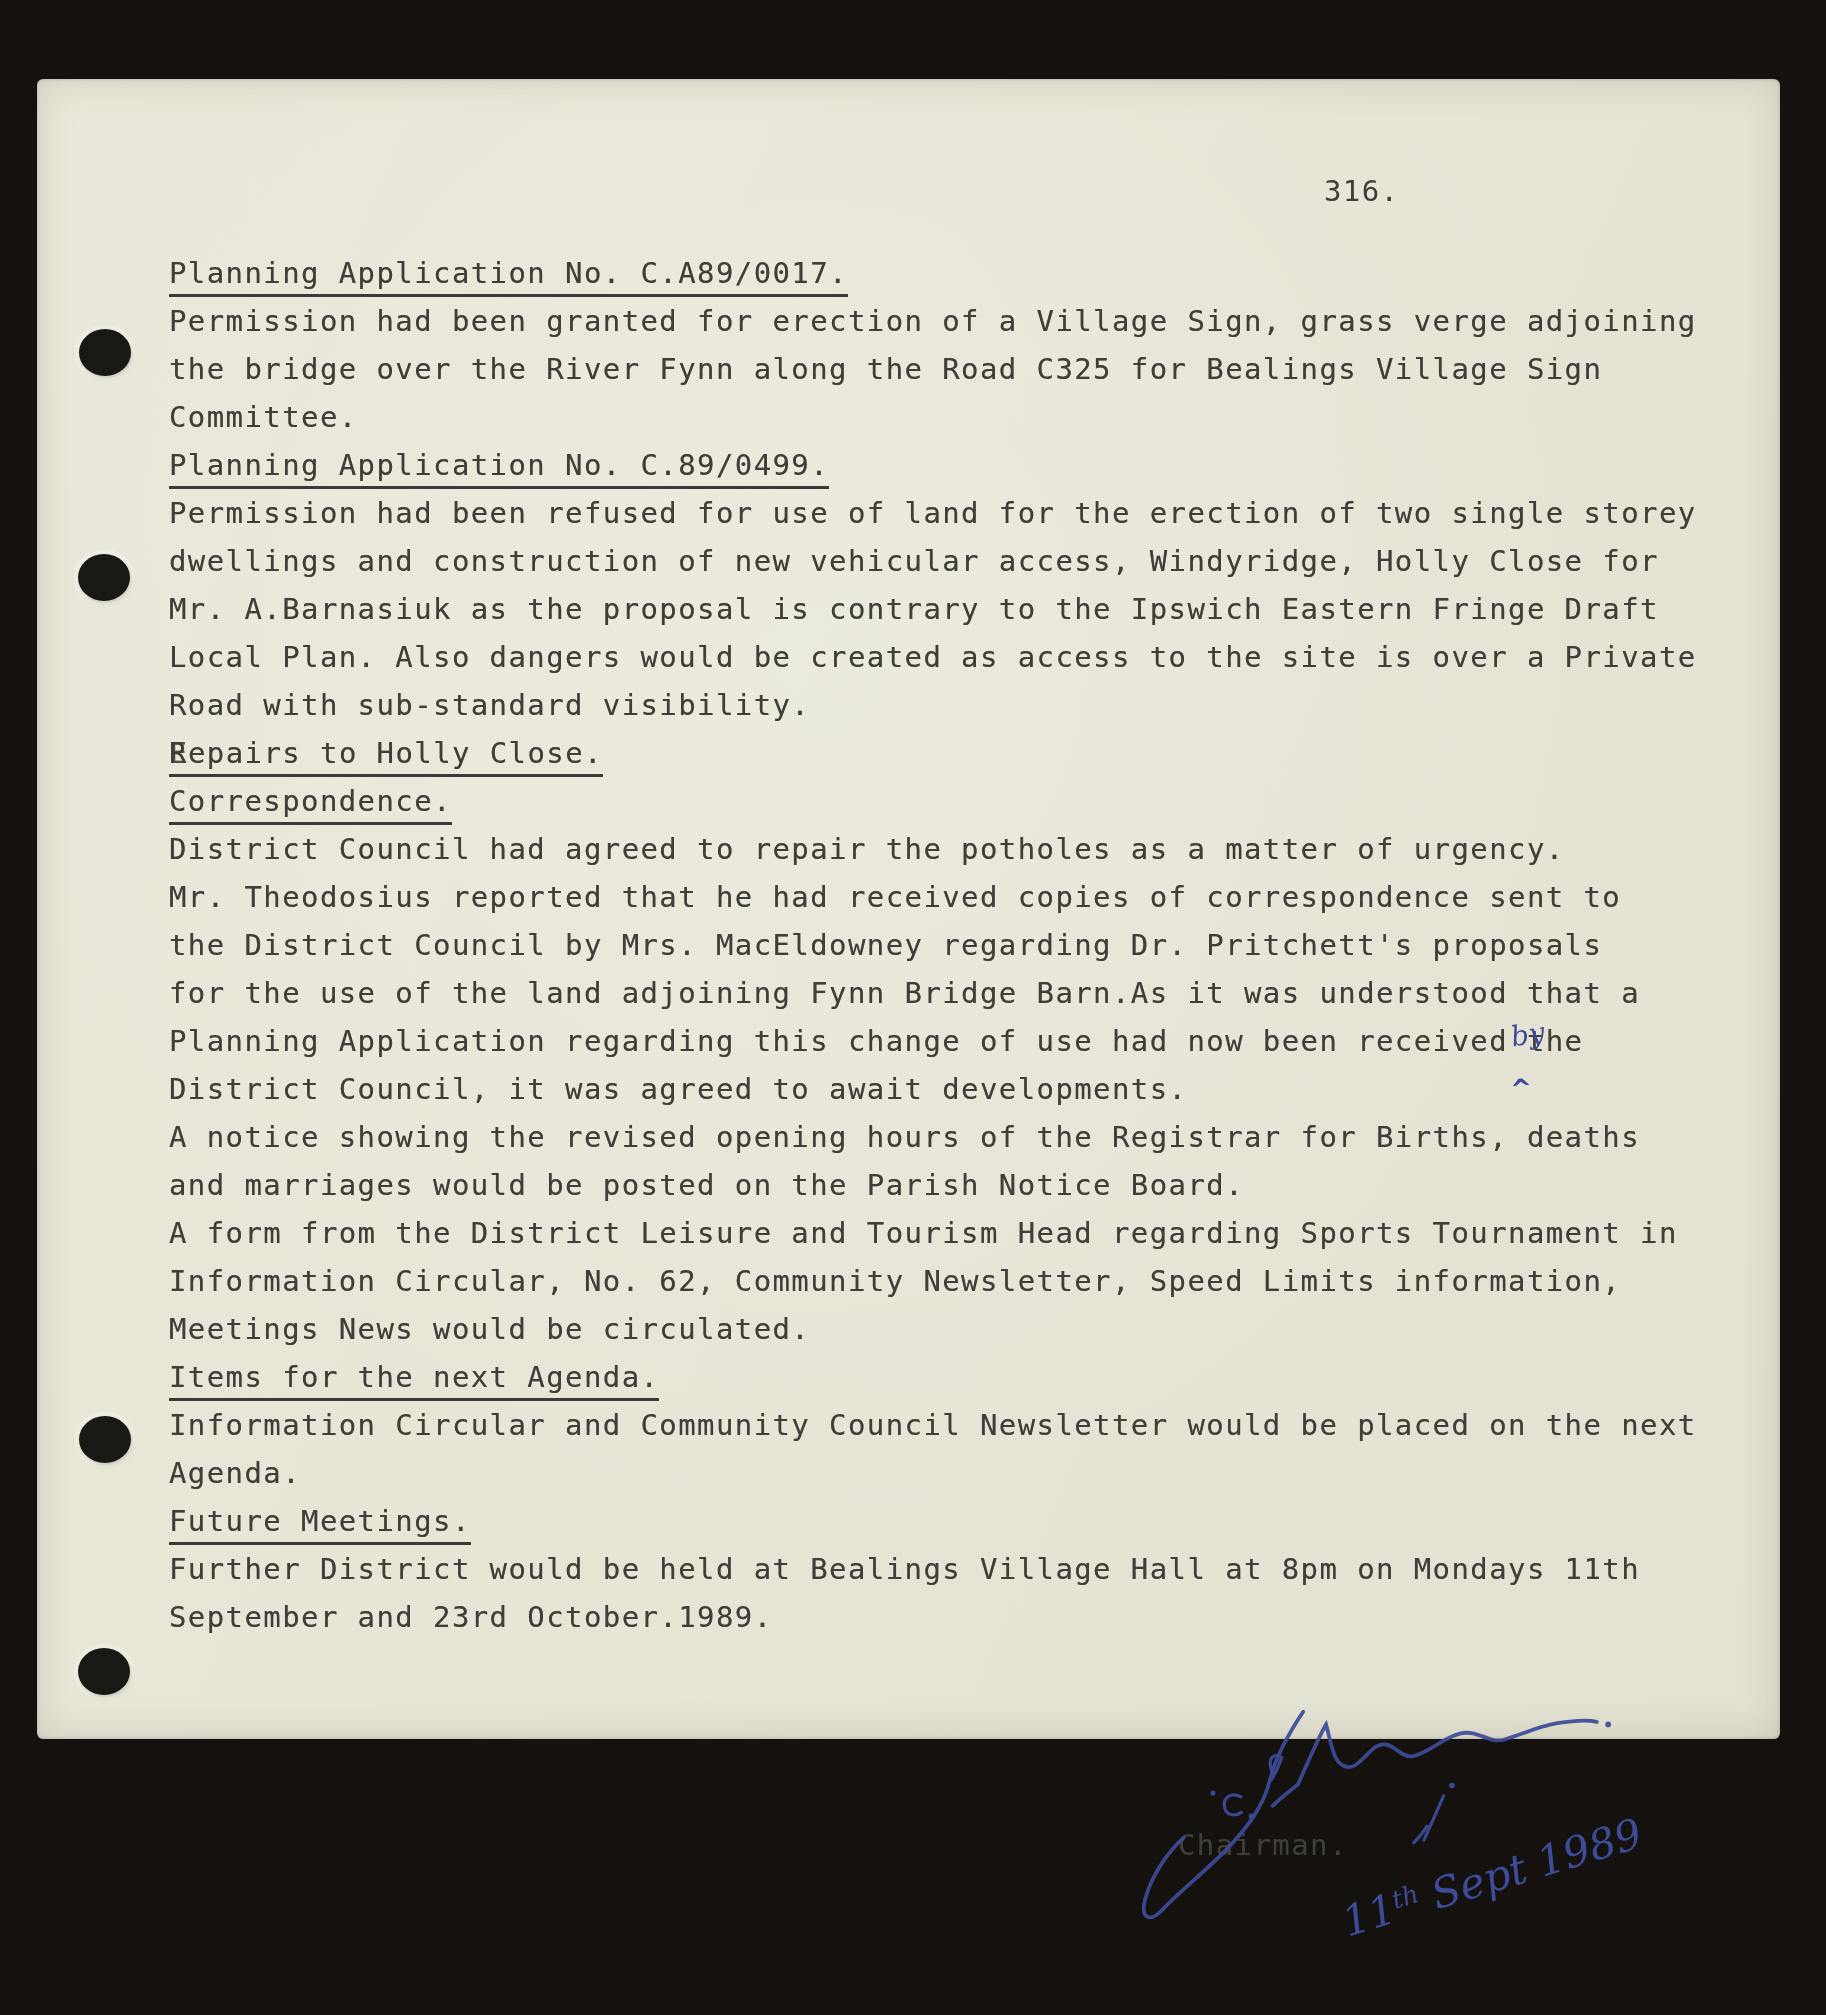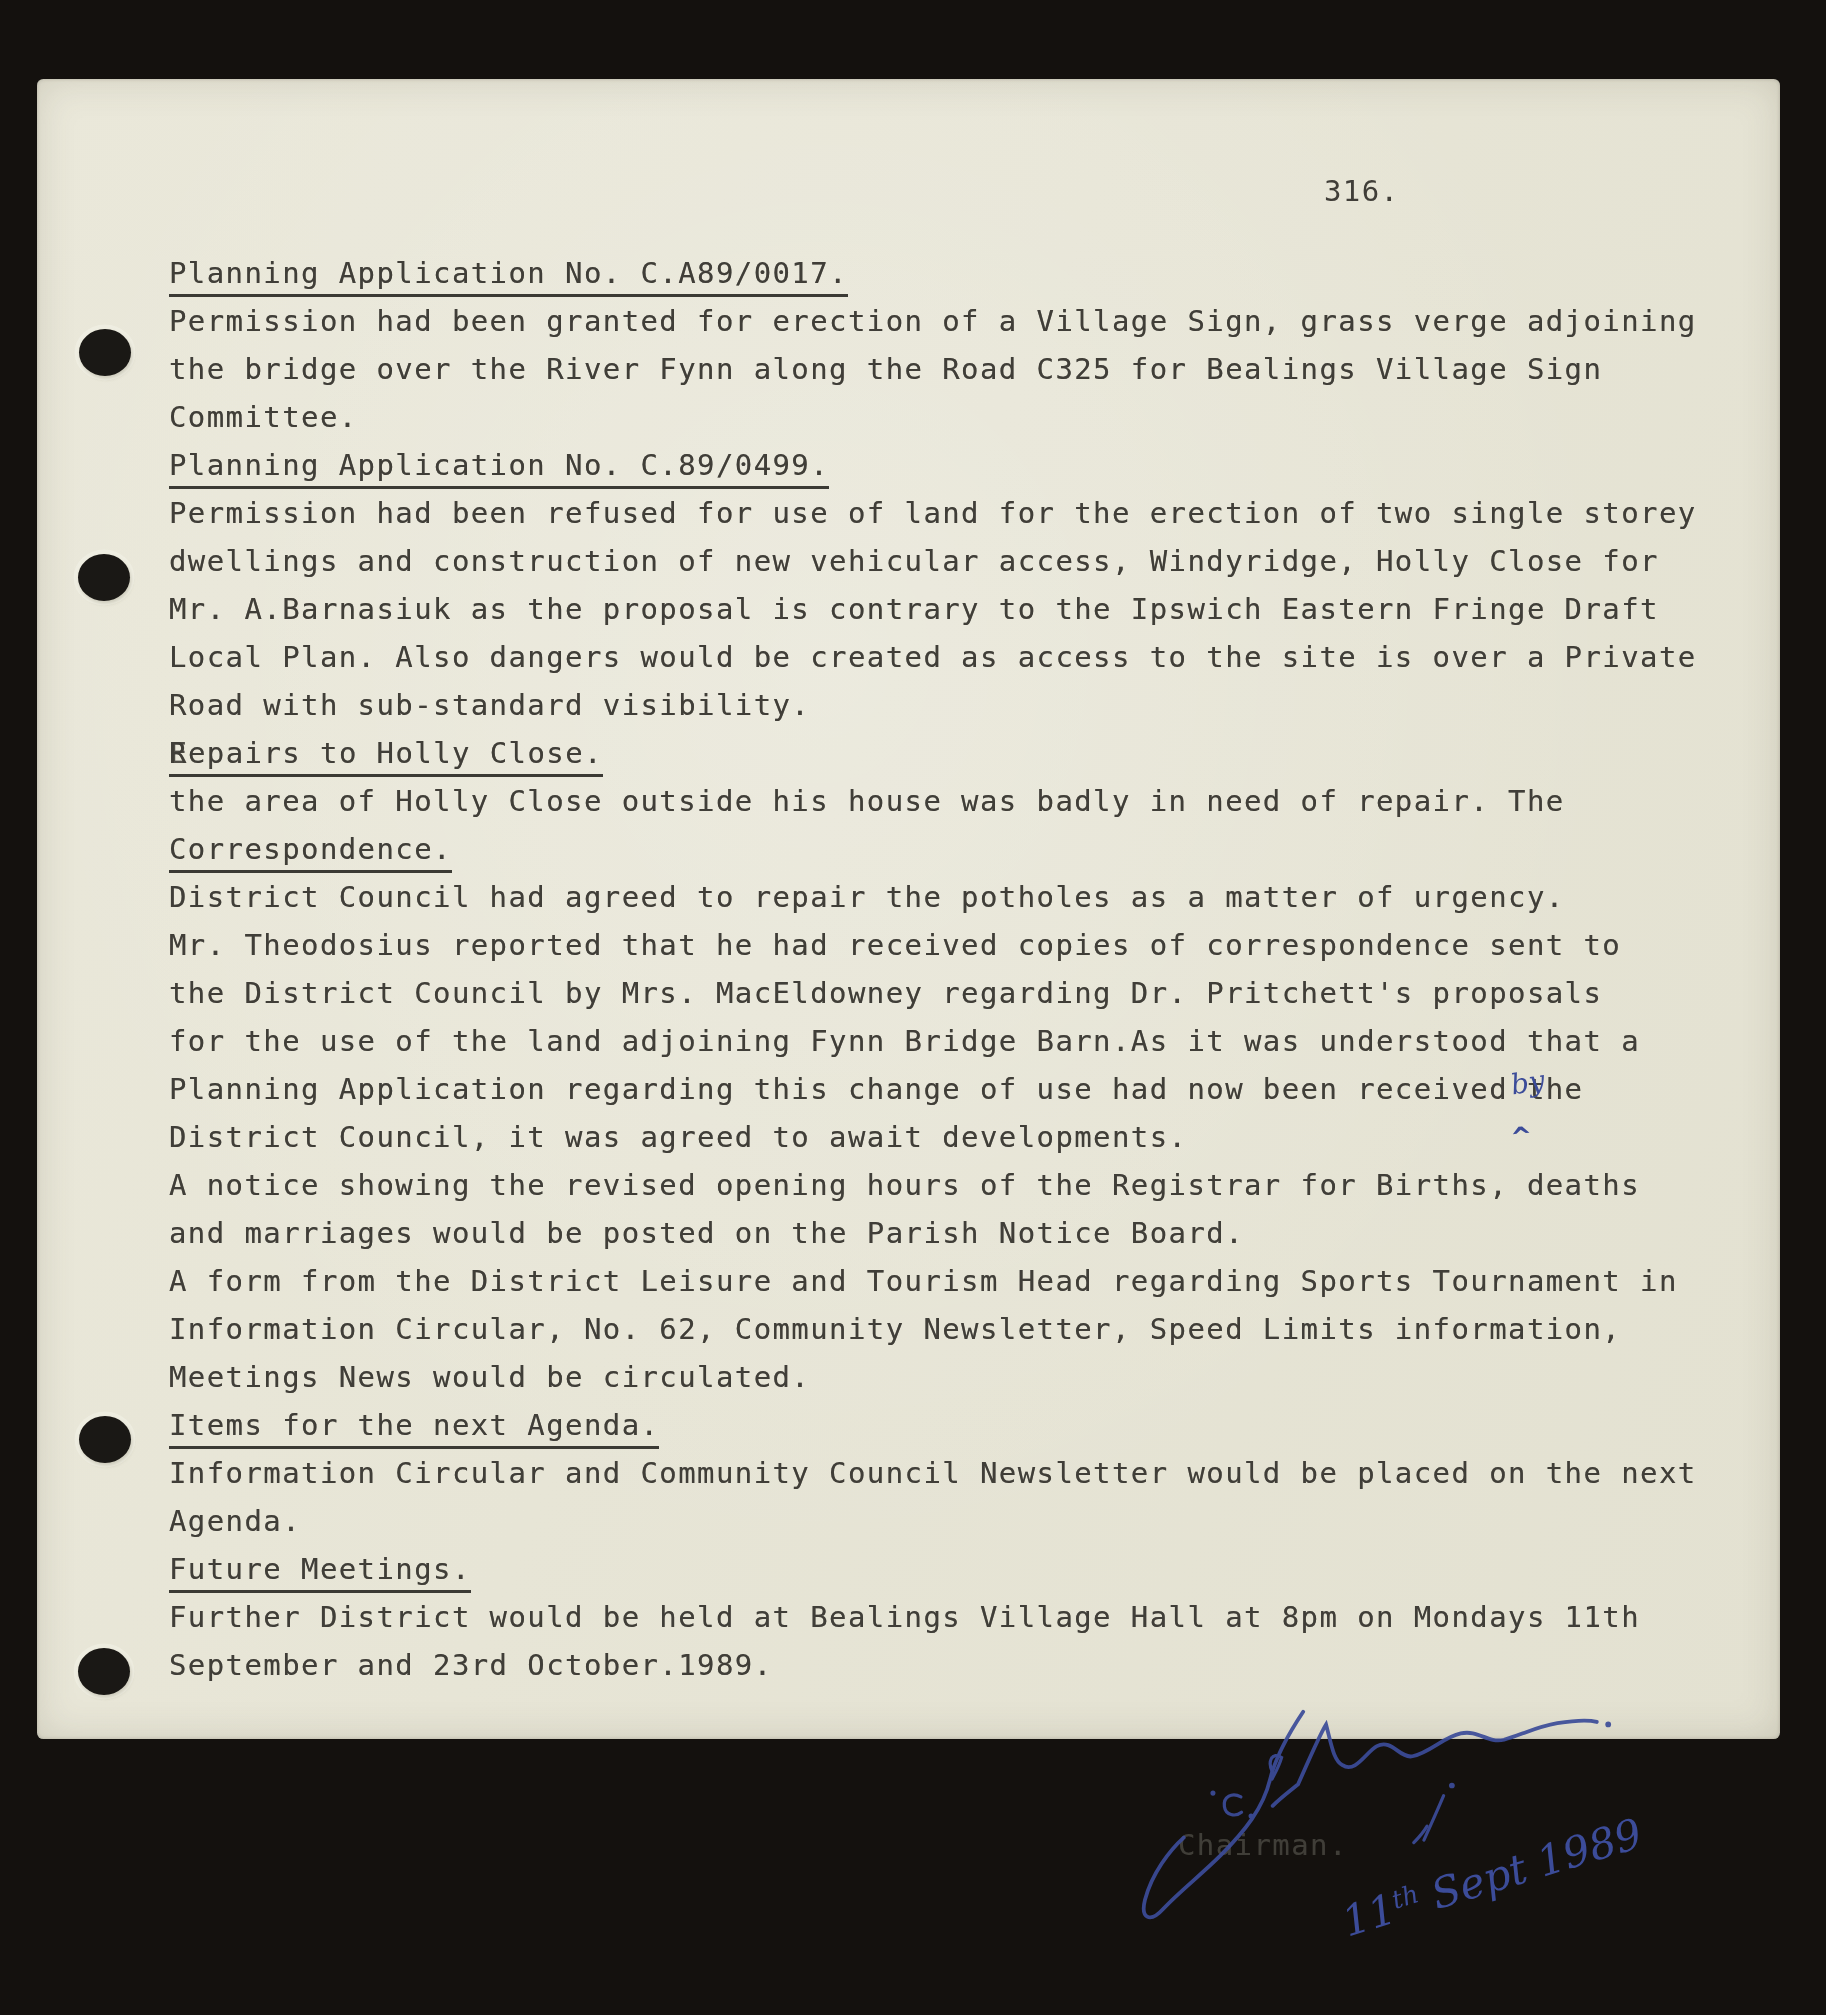--- a/index.html
+++ b/index.html
@@ -82,21 +82,20 @@
       <div class="line">Permission had been granted for erection of a Village Sign, grass verge adjoining</div>
       <div class="line">the bridge over the River Fynn along the Road C325 for Bealings Village Sign</div>
       <div class="line">Committee.</div>
       <div class="line"><span class="u">Planning Application No. C.89/0499.</span></div>
       <div class="line">Permission had been refused for use of land for the erection of two single storey</div>
       <div class="line">dwellings and construction of new vehicular access, Windyridge, Holly Close for</div>
       <div class="line">Mr. A.Barnasiuk as the proposal is contrary to the Ipswich Eastern Fringe Draft</div>
       <div class="line">Local Plan. Also dangers would be created as access to the site is over a Private</div>
       <div class="line">Road with sub-standard visibility.</div>
       <div class="line"><span class="u"><span class="ov"><span class="ov-under">E</span><span class="ov-over">R</span></span>epairs to Holly Close.</span></div>
-      <div class="line">the area of Holly Close outside his house was badly in need of repair. The</div>
       <div class="line"><span class="u">Correspondence.</span></div>
       <div class="line">District Council had agreed to repair the potholes as a matter of urgency.</div>
       <div class="line">Mr. Theodosius reported that he had received copies of correspondence sent to</div>
       <div class="line">the District Council by Mrs. MacEldowney regarding Dr. Pritchett's proposals</div>
       <div class="line">for the use of the land adjoining Fynn Bridge Barn.As it was understood that a</div>
       <div class="line">Planning Application regarding this change of use had now been received<span class="anchor"><span class="ink ink-by">by</span><span class="ink ink-caret">^</span></span> the</div>
       <div class="line">District Council, it was agreed to await developments.</div>
       <div class="line">A notice showing the revised opening hours of the Registrar for Births, deaths</div>
       <div class="line">and marriages would be posted on the Parish Notice Board.</div>
       <div class="line">A form from the District Leisure and Tourism Head regarding Sports Tournament in</div>

